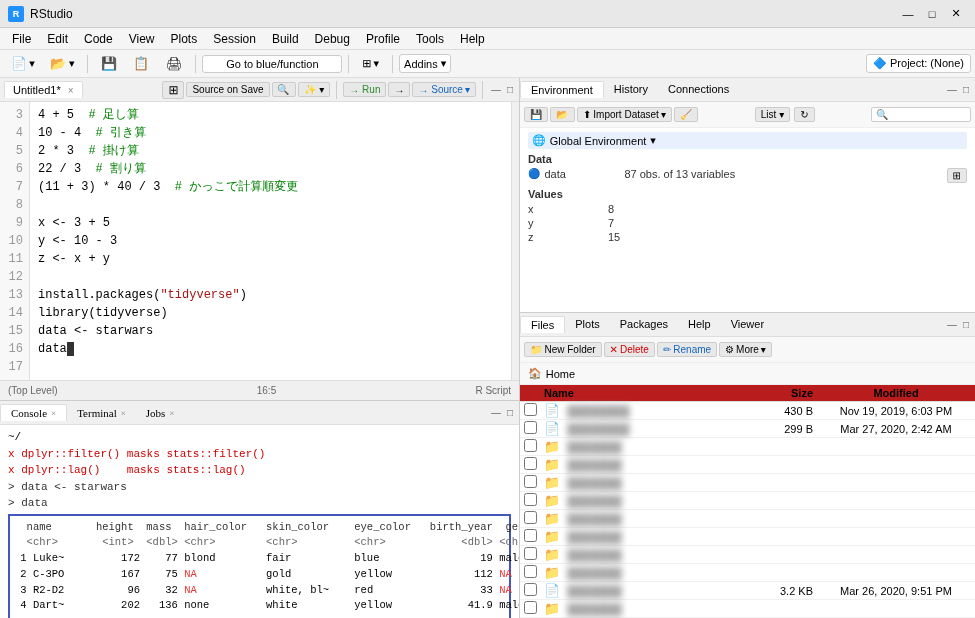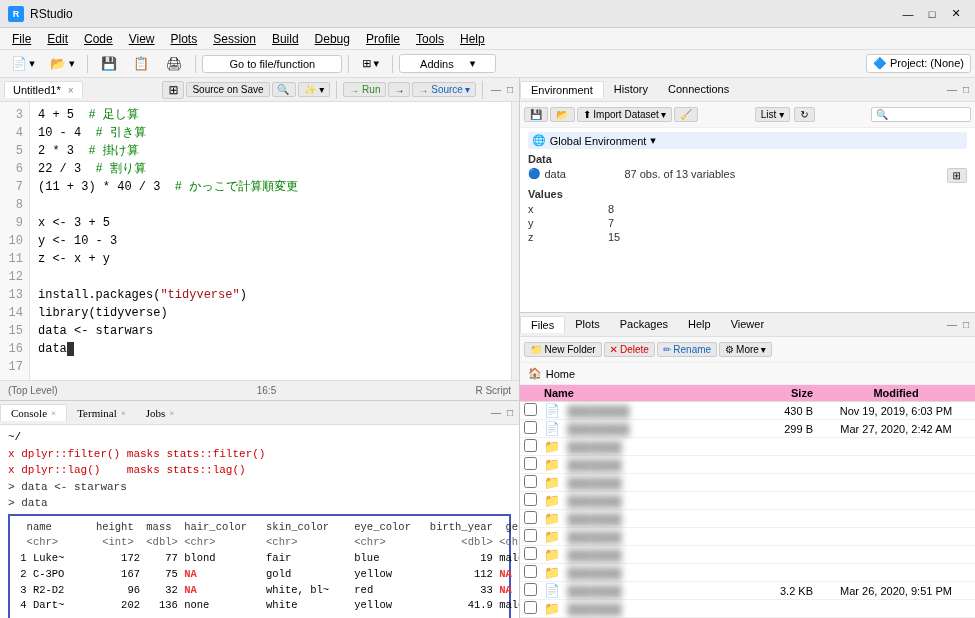--- a/index.html
+++ b/index.html
@@ -50,21 +50,20 @@
       display: flex;
       align-items: center;
       padding: 0 4px;
       border-bottom: 1px solid #ddd;
     }
     .menu-item {
       padding: 2px 8px;
       cursor: pointer;
       font-size: 12px;
       border-radius: 2px;
-      text-decoration: underline;
     }
 
     
     #toolbar {
       background: #f5f5f5;
       height: 28px;
       display: flex;
       align-items: center;
       padding: 0 4px;
       border-bottom: 1px solid #ddd;
@@ -86,24 +85,24 @@
       border-radius: 3px;
       padding: 2px 8px;
       font-size: 11px;
       width: 140px;
       cursor: pointer;
     }
     .tb-addins {
       background: white;
       border: 1px solid #ccc;
       border-radius: 3px;
-      padding: 2px 20px;
-      font-size: 11px;
-      cursor: pointer;
-      display: flex; align-items: center; gap: 16px;
+      padding: 2px 4px;
+      font-size: 11px;
+      cursor: pointer;
+      display: flex; align-items: center; gap: 3px;
     }
     .project-badge {
       background: white;
       border: 1px solid #ccc;
       border-radius: 3px;
       padding: 2px 6px;
       font-size: 11px;
       margin-left: auto;
     }
 
@@ -182,21 +181,21 @@
     }
     .code-content {
       flex: 1;
       padding: 4px 8px;
       line-height: 1.5;
       overflow: auto;
     }
     .code-line { white-space: pre; }
     .comment { color: #008000; }
     .string { color: #a31515; }
-    .na-color { color: #ee3333; font-weight: bold; }
+    .na-color { color: #ee3333; }
 
     
     .editor-status {
       background: #f0f0f0;
       border-top: 1px solid #ddd;
       height: 20px;
       display: flex;
       align-items: center;
       justify-content: space-between;
       padding: 0 8px;
@@ -390,21 +389,21 @@
       border-bottom: 1px solid #eee;
       font-size: 11px;
     }
     .files-content {
       flex: 1;
       background: white;
       overflow: auto;
     }
     .files-header {
       display: flex;
-      background: #f9a8d4;
+      background: #b91c1c;
       border-bottom: 1px solid #ddd;
       font-size: 11px;
       font-weight: bold;
       padding: 2px 4px;
     }
     .files-col-check { width: 20px; }
     .files-col-name { flex: 1; }
     .files-col-size { width: 70px; text-align: right; padding-right: 8px; }
     .files-col-modified { width: 150px; text-align: center; }
     .file-row {
@@ -469,21 +468,21 @@
     <span style="font-size:13px;">💾</span>
   </button>
   <button class="tb-btn">
     <span style="font-size:13px;">📋</span>
   </button>
   <button class="tb-btn">
     <span style="font-size:13px;">🖨</span>
   </button>
   <div class="tb-separator"></div>
   <button class="tb-go-to">
-    <span>Go to file/function</span>
+    <span>Go to blue/function</span>
   </button>
   <div class="tb-separator"></div>
   <button class="tb-btn">
     <span>⊞</span>▾
   </button>
   <span class="tb-separator"></span>
   <button class="tb-addins">
     <span>Addins</span>
     <span>▾</span>
   </button>

